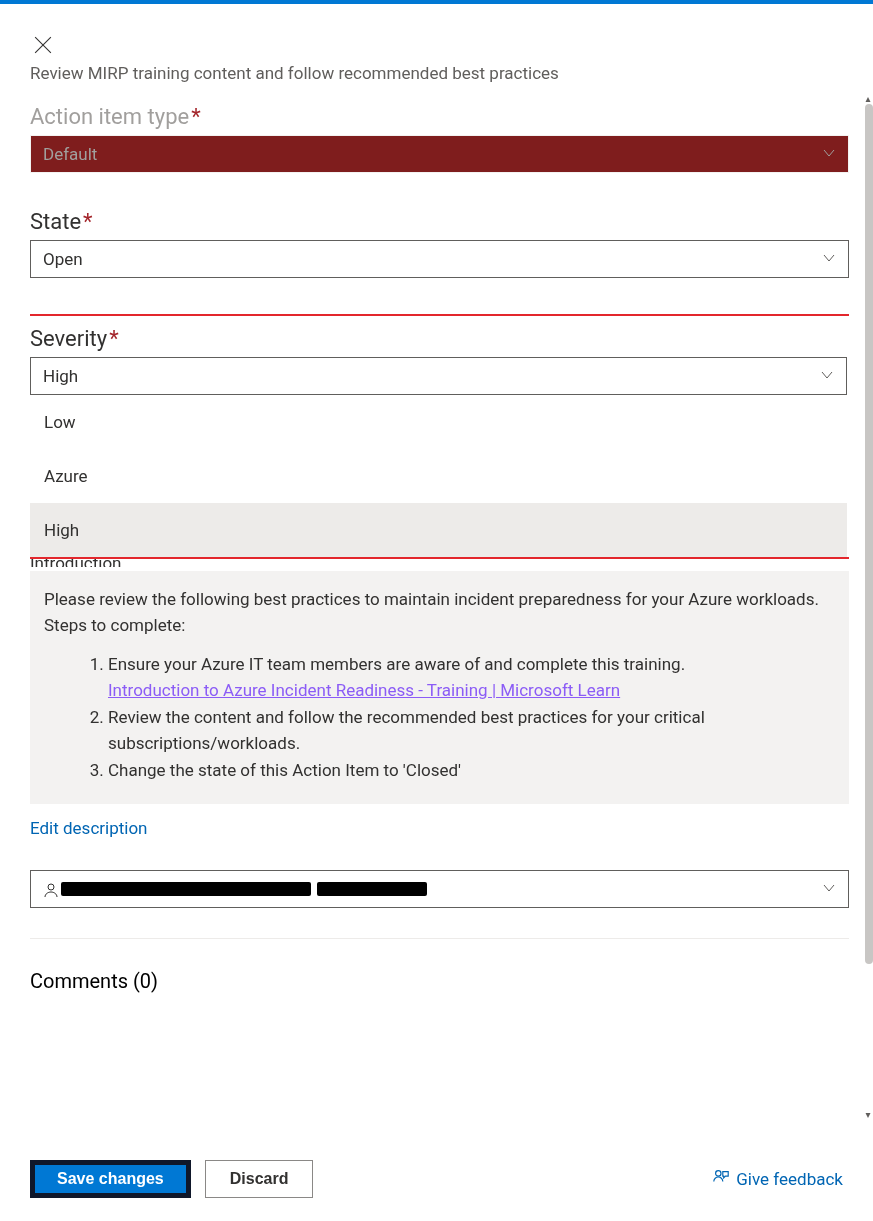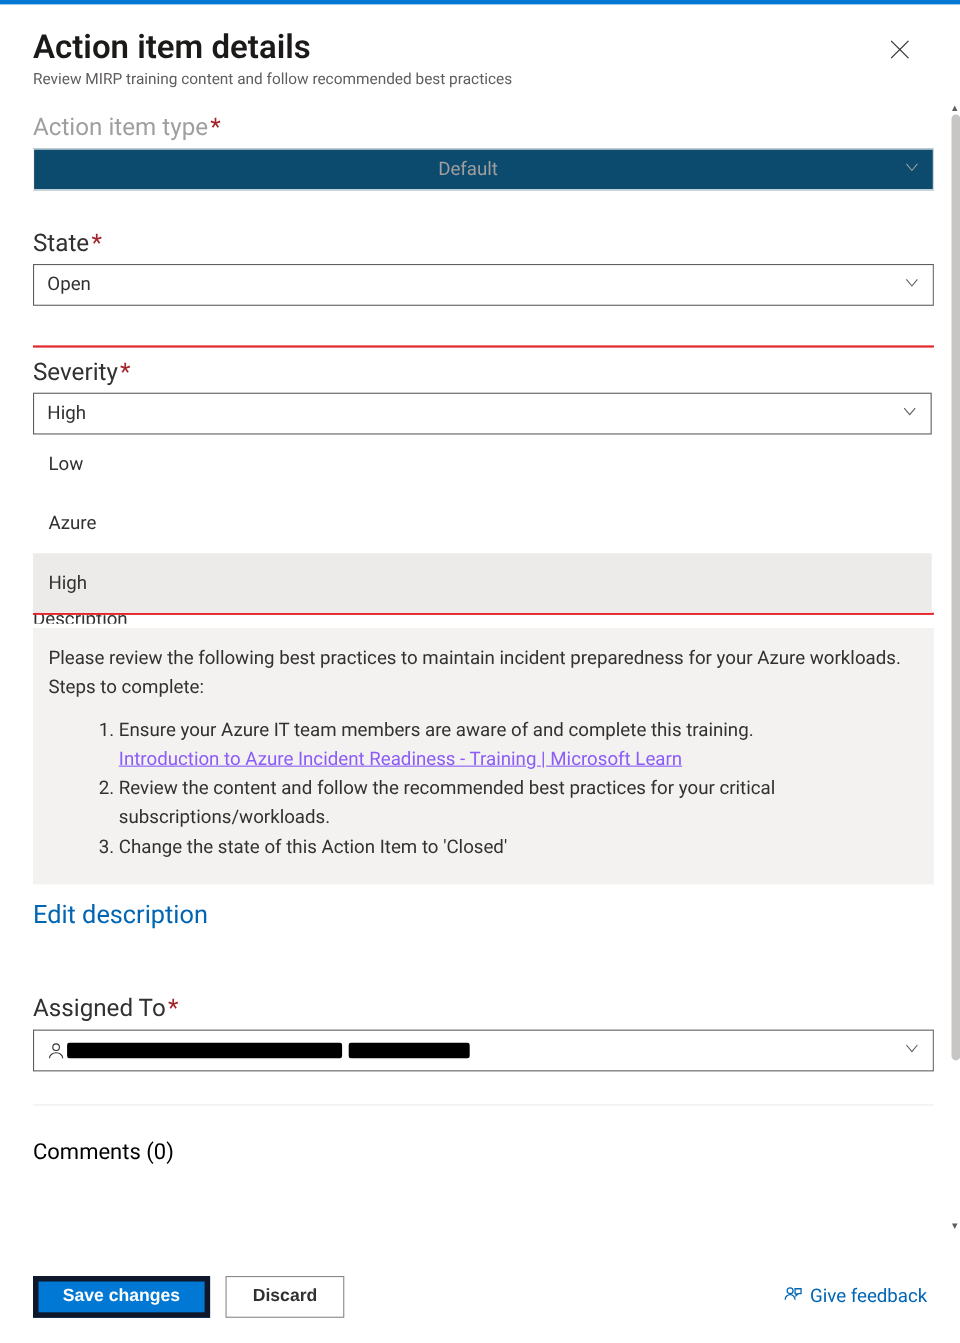--- a/index.html
+++ b/index.html
@@ -34,21 +34,21 @@
       align-items: flex-start;
       margin-bottom: 2px;
     }
     .panel-title {
       font-size: 30px;
       font-weight: 600;
       line-height: 1.2;
       color: #1b1a19;
     }
     .panel-subtitle {
-      font-size: 14px;
+      font-size: 17px;
       color: #605e5c;
       margin-top: 2px;
       margin-bottom: 48px;
     }
     .close-btn {
       background: none;
       border: none;
       cursor: pointer;
       padding: 4px;
       margin-top: 6px;
@@ -90,25 +90,24 @@
       border: 1px solid #605e5c;
       background: #fff;
       display: flex;
       align-items: center;
       padding: 0 40px 0 12px;
       font-size: 17px;
       cursor: pointer;
       color:#323130;
     }
     .dropdown.disabled {
-      background: #0c4a6e;
+      background: #7f1d1d;
       border-color: #f3f2f1;
       color: #a19f9d;
       cursor: default;
-      justify-content: center;
     }
     .chev {
       position: absolute;
       right: 12px;
       top: 50%;
       transform: translateY(-50%);
       pointer-events: none;
     }
     .chev svg{width:14px;height:14px;}
     .dropdown.disabled .chev svg{stroke:#a19f9d;}
@@ -159,24 +158,24 @@
       padding-left:20px;
     }
     .desc-box li{margin-bottom:2px;}
     .desc-box a{
       color:#8b5cf6;
       text-decoration:underline;
     }
     .edit-link{
       display:inline-block;
       color:#0065b3;
-      font-size:23px;
+      font-size:17px;
       margin-top:14px;
       cursor:pointer;
-      margin-bottom:60px;
+      margin-bottom:32px;
     }
     .assigned-input{
       width:100%;
       height:38px;
       border:1px solid #605e5c;
       display:flex;
       align-items:center;
       padding:0 40px 0 12px;
       position:relative;
       font-size:17px;
@@ -277,21 +276,20 @@
     .feedback-link svg{width:18px;height:18px;}
   </style>
 </head>
 <body>
 
 <div class="top-bar"></div>
 
 <div class="panel">
 
   <div class="panel-header">
-    <h1 class="panel-title">Action item details</h1>
     <button class="close-btn" aria-label="Close">
       <span>
         <svg viewBox="0 0 16 16" stroke="#323130" stroke-width="1" fill="none">
             <line x1="1" y1="1" x2="15" y2="15"></line>
             <line x1="15" y1="1" x2="1" y2="15"></line>
           </svg>
       </span>
     </button>
   </div>
   <div class="panel-subtitle">Review MIRP training content and follow recommended best practices</div>
@@ -347,41 +345,38 @@
         </div>
         <div class="options-list">
           <div class="option">Low</div>
           <div class="option">Azure</div>
           <div class="option selected">High</div>
         </div>
       </div>
     </div>
 
     
-    <div class="desc-label-cut" style="color:#323130;">Description</div>
+    <div class="desc-label-cut" style="color:#323130;">Introduction</div>
 
     <div class="desc-box">
       <div>Please review the following best practices to maintain incident preparedness for your Azure workloads. Steps to complete:</div>
       <ol>
         <li>
           <span>Ensure your Azure IT team members are aware of and complete this training.</span><br>
           <a href="#">Introduction to Azure Incident Readiness - Training | Microsoft Learn</a>
         </li>
         <li>Review the content and follow the recommended best practices for your critical subscriptions/workloads.</li>
         <li>Change the state of this Action Item to 'Closed'</li>
       </ol>
     </div>
 
     <a class="edit-link">Edit description</a>
 
     
     <div class="field-group" style="margin-bottom:10px;">
-      <label class="field-label">
-        <span>Assigned To</span><span class="req">*</span>
-      </label>
       <div class="assigned-input">
         <span class="person-icon">
           <svg viewBox="0 0 16 16" fill="none" stroke="#323130" stroke-width="1">
               <circle cx="8" cy="5" r="3"></circle>
               <path d="M2 15c0-3 3-5 6-5s6 2 6 5"></path>
             </svg>
         </span>
         <span class="redact" style="width:250px;"></span>
         <span class="redact" style="width:110px;margin-left:6px;"></span>
         <span class="chev">

